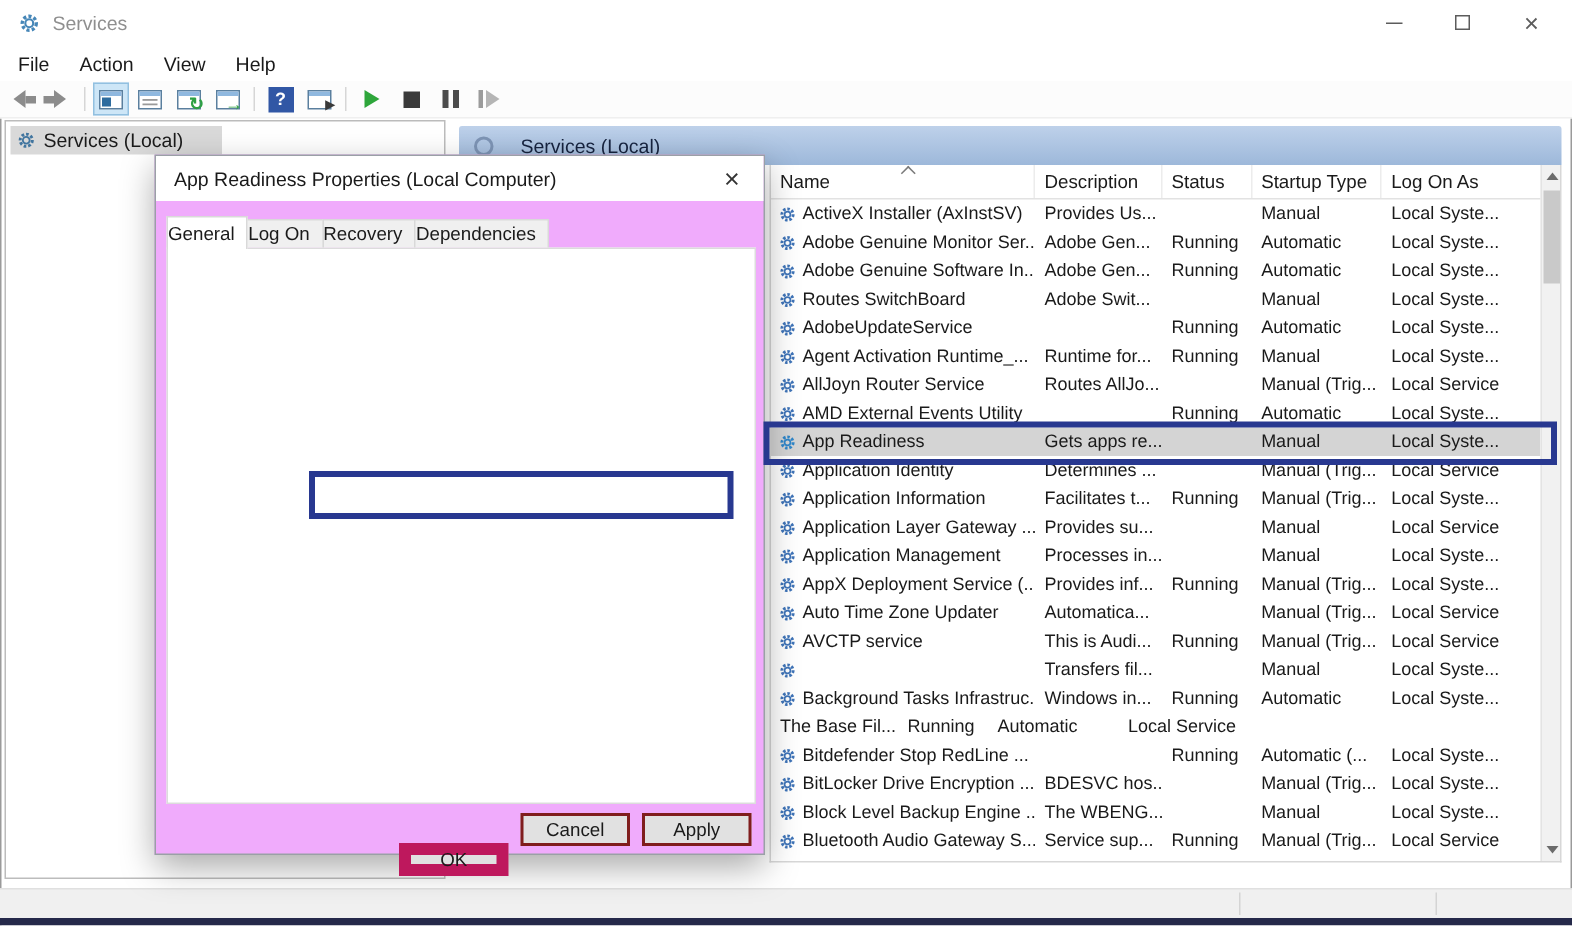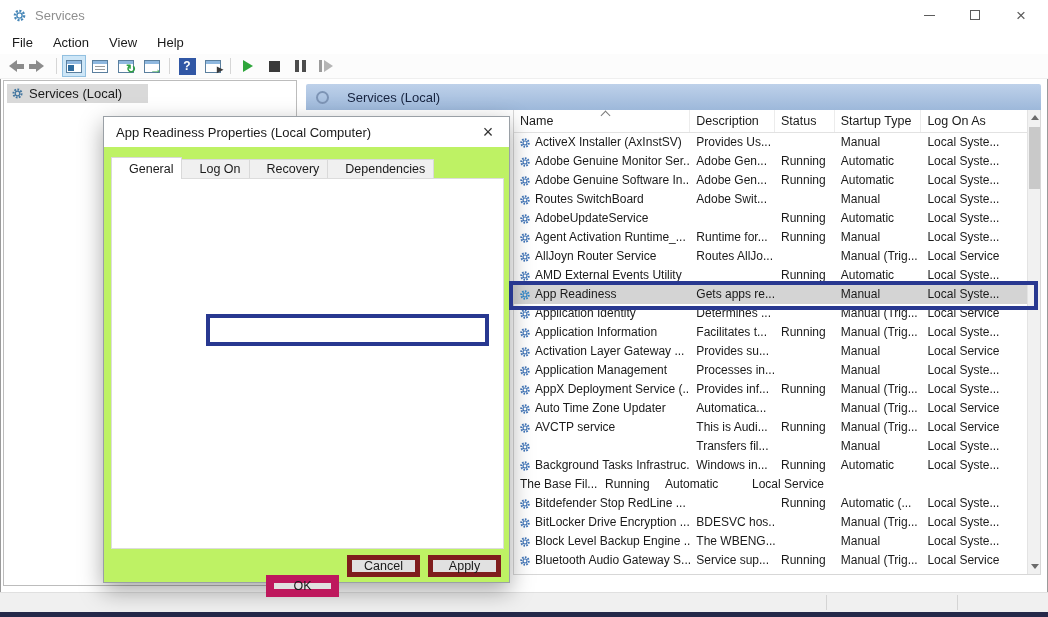--- a/index.html
+++ b/index.html
@@ -81,27 +81,27 @@
   .ftab { position:relative; height:18px; padding:0; background:#8f8f8f; clip-path:polygon(0 0,100% 0,calc(100% - 8px) 100%,8px 100%); }
   .ftab .inner { position:absolute; left:1px; right:1px; top:0; bottom:1px; background:#f5f5f5; clip-path:polygon(0 0,100% 0,calc(100% - 7.4px) 100%,7.4px 100%);
       display:flex; align-items:center; justify-content:center; font-size:12.5px; padding:0 16px; }
   .ftab.active .inner { background:#ffffff; }
   .statusbar { position:absolute; left:0; top:592px; width:100%; height:20px; background:#f0f0f0; border-top:1px solid #e0e0e0; }
   .statusbar .div1, .statusbar .div2 { position:absolute; top:2px; bottom:2px; width:1px; background:#d4d4d4; }
   .statusbar .div1 { left:826px; } .statusbar .div2 { left:957px; }
   .taskbar-strip { position:absolute; left:0; top:612px; width:100%; height:5px; background:#25294a; }
 
   
-  .dialog { position:absolute; left:103px; top:116px; width:407px; height:467px; background:#bef264;
+  .dialog { position:absolute; left:103px; top:103px; width:407px; height:467px; background:#f0abfc;
       border:1px solid #9aa0a6; box-shadow:0 8px 22px rgba(0,0,0,.35); z-index:40; }
   .dlg-title { position:absolute; left:0; top:0; right:0; height:30px; background:#fff; display:flex; align-items:center; }
   .dlg-title .t { margin-left:12px; font-size:13px; }
   .dlg-close { position:absolute; right:8px; top:3px; width:26px; height:24px; display:flex; align-items:center; justify-content:center; font-size:18px; color:#333; }
   .dlg-tabs { position:absolute; left:7px; top:42px; height:20px; display:flex; z-index:3; }
-  .dtab { padding:2px 8px 0 17px; font-size:12.5px; border:1px solid #d9d9d9; border-bottom:none; background:#f0f0f0; margin-right:-1px; height:19px; }
+  .dtab { padding:2px 8px 0 0; font-size:12.5px; border:1px solid #d9d9d9; border-bottom:none; background:#f0f0f0; margin-right:-1px; height:19px; }
   .dtab.active { background:#fff; height:22px; margin-top:-2px; padding-top:4px; position:relative; z-index:4; }
   .dlg-page { position:absolute; left:7px; top:61px; width:393px; height:371px; background:#fff; border:1px solid #dcdcdc; z-index:2; }
 
   .dl { position:absolute; font-size:12.5px; color:#1a1a1a; white-space:nowrap; }
   .desc-box { position:absolute; left:109px; top:124px; width:272px; height:43px; border:1px solid #a8a8a8; background:#fff; font-size:12px; line-height:15px; padding:2px 18px 2px 5px; color:#1a1a1a; }
   .desc-scroll { position:absolute; right:0; top:0; bottom:0; width:14px; border-left:1px solid #dadada; background:#fdfdfd; }
   .ds-up, .ds-down { position:absolute; left:0; width:13px; height:14px; display:flex; align-items:center; justify-content:center; }
   .ds-up { top:0; } .ds-down { bottom:0; }
   .ds-up .tri-up { border-bottom-color:#bdbdbd; } .ds-down .tri-down { border-top-color:#bdbdbd; }
 
@@ -110,21 +110,21 @@
   .combo .chev { position:absolute; right:9px; top:6px; width:8px; height:8px; border-right:1.6px solid #3c3c3c; border-bottom:1.6px solid #3c3c3c; transform:rotate(45deg) scaleY(.8); }
 
   .hr-line { position:absolute; left:19px; top:274px; width:372px; height:1px; background:#d4d4d4; }
 
   .svc-btn { position:absolute; width:82px; height:22px; font-size:12.5px; display:flex; align-items:center; justify-content:center; top:308px; }
   .svc-btn.en { background:#e7e7e7; border:1px solid #8f8f8f; color:#1a1a1a; }
   .svc-btn.dis { background:#d9d9d9; border:1px solid #d2d2d2; color:#8a8a8a; }
   .hint { position:absolute; left:19px; top:340px; width:362px; font-size:12.5px; line-height:15px; white-space:normal; }
   .sp-input { position:absolute; left:129px; top:377px; width:251px; height:22px; border:1px solid #8a8a8a; background:#fff; font-size:12.5px; padding:0 4px; font-family:"Liberation Sans",sans-serif; }
 
-  .dlg-btn { position:absolute; top:438px; width:73px; height:22px; background:#e1e1e1; border:5px solid #7f1d1d; font-size:12.5px; display:flex; align-items:center; justify-content:center; }
+  .dlg-btn { position:absolute; top:438px; width:73px; height:22px; background:#e1e1e1; border:2px solid #7f1d1d; font-size:12.5px; display:flex; align-items:center; justify-content:center; }
   .dlg-btn.ok { left:162px; border:8px solid #be185d;margin-top:20px; }
   .dlg-btn.cancel { left:243px; } .dlg-btn.apply { left:324px; }
 
   
   .annot { position:absolute; border:4px solid var(--annot,#283890); z-index:60; pointer-events:none; }
   .annot-combo { left:206px; top:314px; width:283px; height:32px; }
   .annot-row { left:509px; top:281px; width:529px; height:29px; }
 
   .gear svg, .row-gear svg { display:block; }
 </style>
@@ -429,21 +429,21 @@
   </div>
 
   <div class="srow">
     <span class="c name">
       <span class="row-gear">
         <svg width="12" height="12" viewBox="0 0 16 16">
                 <circle cx="8" cy="8" r="5" fill="none" stroke="currentColor" stroke-width="2.6" stroke-dasharray="2.2 1.6"></circle>
                 <circle cx="8" cy="8" r="2.6" fill="none" stroke="currentColor" stroke-width="1.5"></circle>
               </svg>
       </span>
-      <span class="nm">Activation Layer Gateway ...</span>
+      <span class="nm">Application Layer Gateway ...</span>
     </span>
     <span class="c desc">Provides su...</span>
     <span class="c status"></span>
     <span class="c startup">Manual</span>
     <span class="c logon">Local Service</span>
   </div>
 
   <div class="srow">
     <span class="c name">
       <span class="row-gear">

